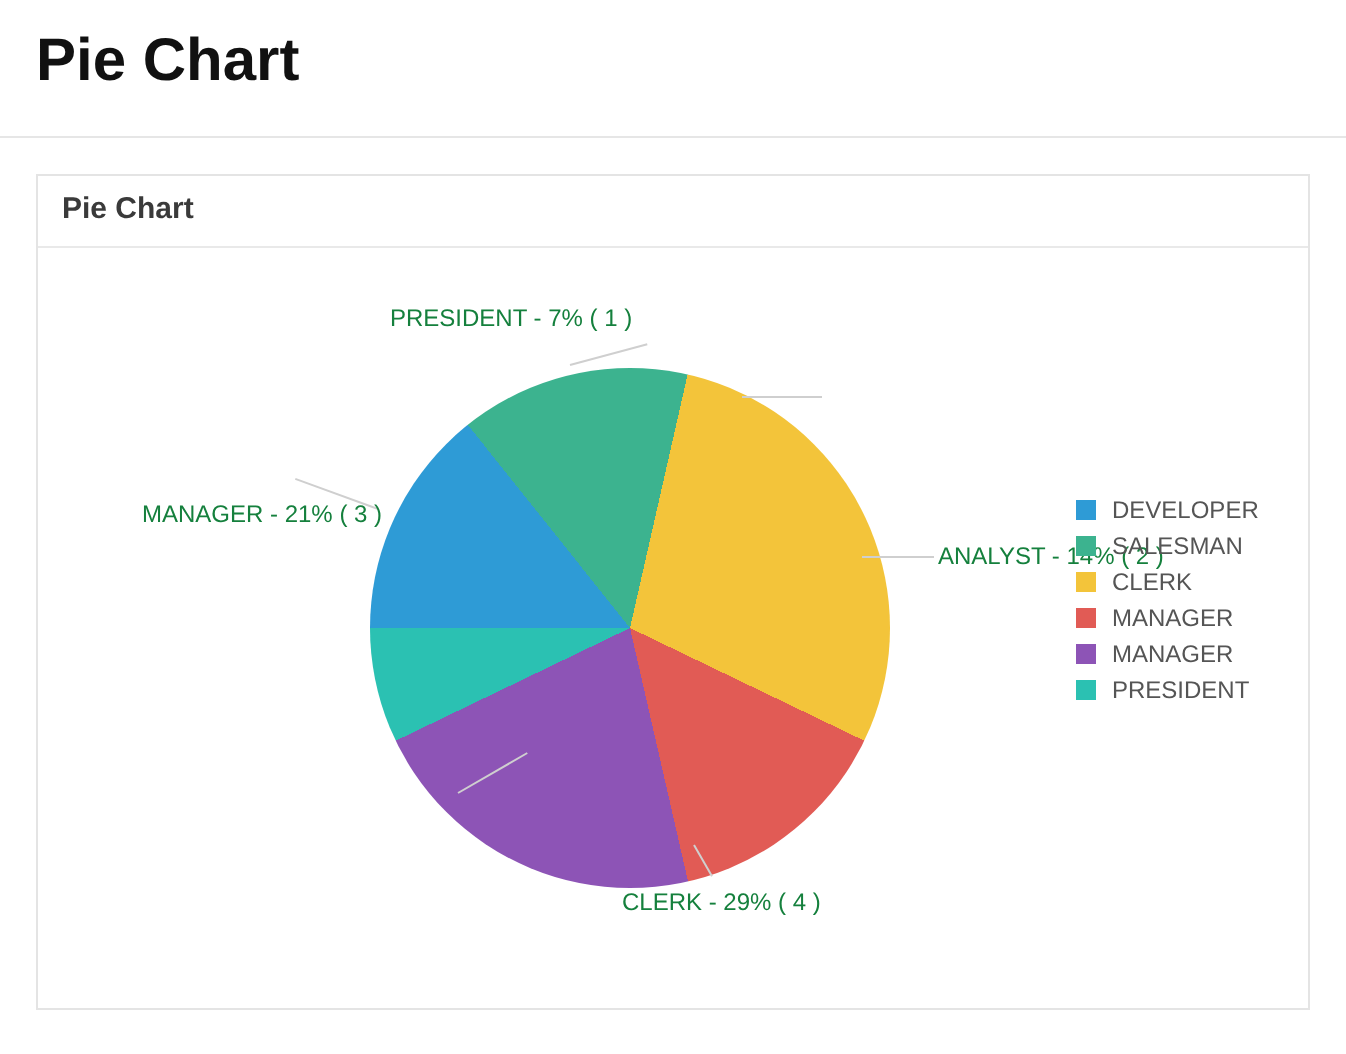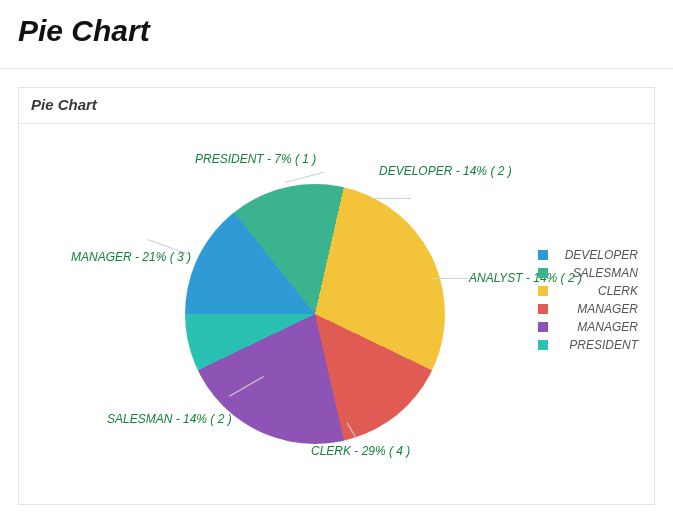--- a/index.html
+++ b/index.html
@@ -6,21 +6,20 @@
     margin: 0;
     padding: 0;
     background: #ffffff;
     font-family: "Segoe UI", "Helvetica Neue", Arial, sans-serif;
     color: #333;
     width: 673px;
   }
   .page {
     width: 673px;
     box-sizing: border-box;
-    font-style: italic;
   }
   .page-header {
     padding: 14px 18px 20px 18px;
     border-bottom: 1px solid #e6e6e6;
   }
   .page-title {
     font-size: 30px;
     font-weight: 700;
     color: #111;
     margin: 0;
@@ -87,21 +86,20 @@
     top: 120px;
     width: 100px;
   }
   .legend-item {
     display: flex;
     align-items: center;
     gap: 8px;
     font-size: 12px;
     color: #555;
     margin: 4px 0;
-    justify-content: space-between;
   }
   .swatch {
     width: 10px;
     height: 10px;
     display: inline-block;
   }
 </style>
 </head>
 <body>
 <div class="page">
@@ -134,24 +132,22 @@
           <div class="slice" style="background:transparent;"></div>
         </div>
 
         <div class="leader" style="left:342px; top:64px;  width:40px;"></div>
         <div class="leader" style="left:402px; top:144px; width:36px;"></div>
         <div class="leader" style="left:318px; top:288px; width:18px; transform:rotate(60deg); transform-origin:left center;"></div>
         <div class="leader" style="left:160px; top:262px; width:40px; transform:rotate(150deg); transform-origin:right center;"></div>
         <div class="leader" style="left:116px; top:120px; width:44px; transform:rotate(20deg); transform-origin:right center;"></div>
         <div class="leader" style="left:216px; top:48px;  width:40px; transform:rotate(165deg); transform-origin:right center;"></div>
 
-        <div class="slice-label" style="left:350px; top:30px;">DEVELOPER - 14% ( 2 )</div>
         <div class="slice-label" style="left:440px; top:137px;text-align:right;">ANALYST - 14% ( 2 )</div>
         <div class="slice-label" style="left:282px; top:310px;text-align:center;">CLERK - 29% ( 4 )</div>
-        <div class="slice-label" style="left:78px;  top:278px;">SALESMAN - 14% ( 2 )</div>
         <div class="slice-label" style="left:42px;  top:104px;margin-top:12px;">MANAGER - 21% ( 3 )</div>
         <div class="slice-label" style="left:166px; top:18px;">PRESIDENT - 7% ( 1 )</div>
       </div>
 
       <div class="legend">
         <div class="legend-item">
           <span class="swatch" style="background:#2e9bd6"></span>
           <span>DEVELOPER</span>
         </div>
         <div class="legend-item">

